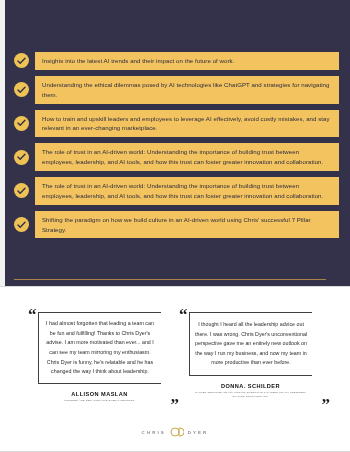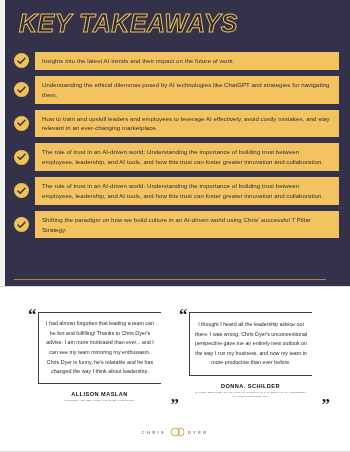--- a/index.html
+++ b/index.html
@@ -135,21 +135,20 @@
   .logo-mark { display:block; }
 </style>
 </head>
 <body>
 
 <div class="page">
 
   <div class="left-edge"></div>
   <div class="dark-panel"></div>
 
-  <div class="title">KEY TAKEAWAYS</div>
 
   <div class="items">
 
     <div class="item">
       <span class="check">
         <svg width="9" height="8" viewBox="0 0 9 8">
             <path d="M1 4 L3.2 6.2 L8 1.2" stroke="#33314a" stroke-width="1.4" fill="none" stroke-linecap="round" stroke-linejoin="round"></path>
           </svg>
       </span>
       <div class="bar">Insights into the latest AI trends and their impact on the future of work.</div>

